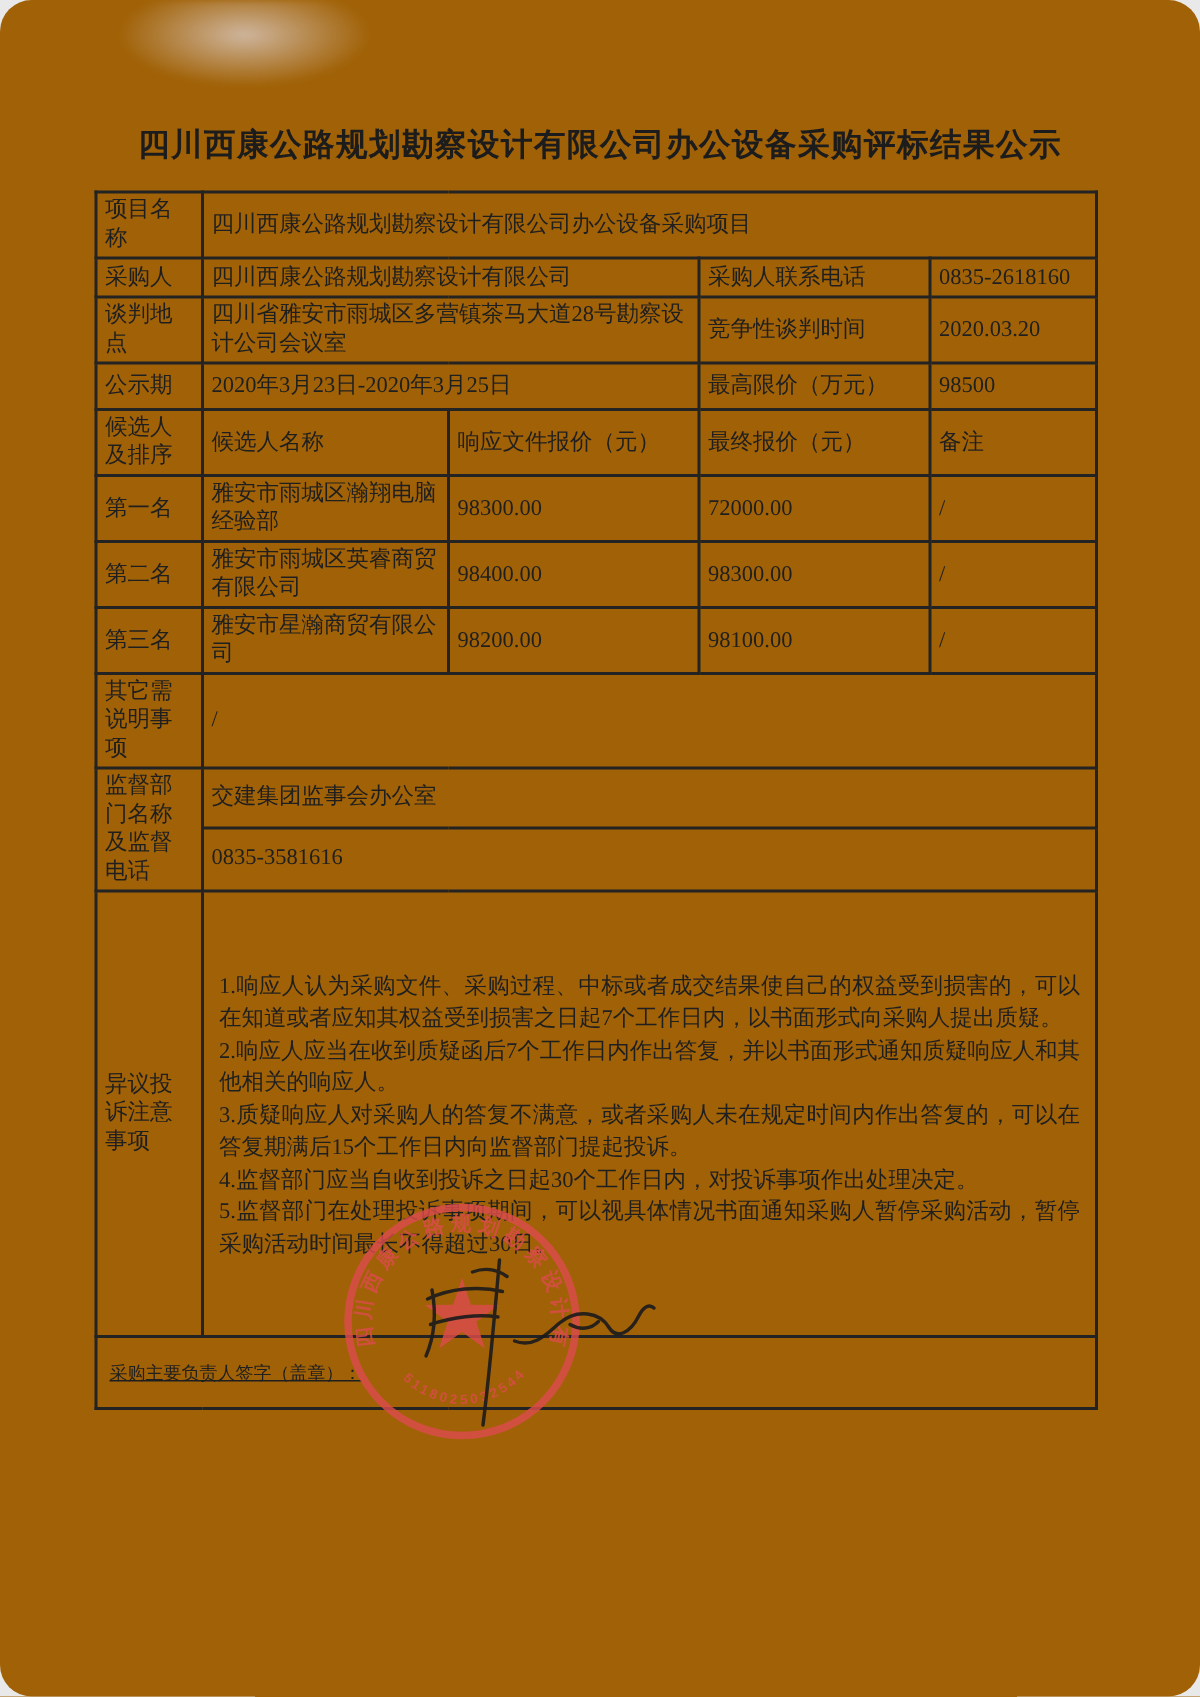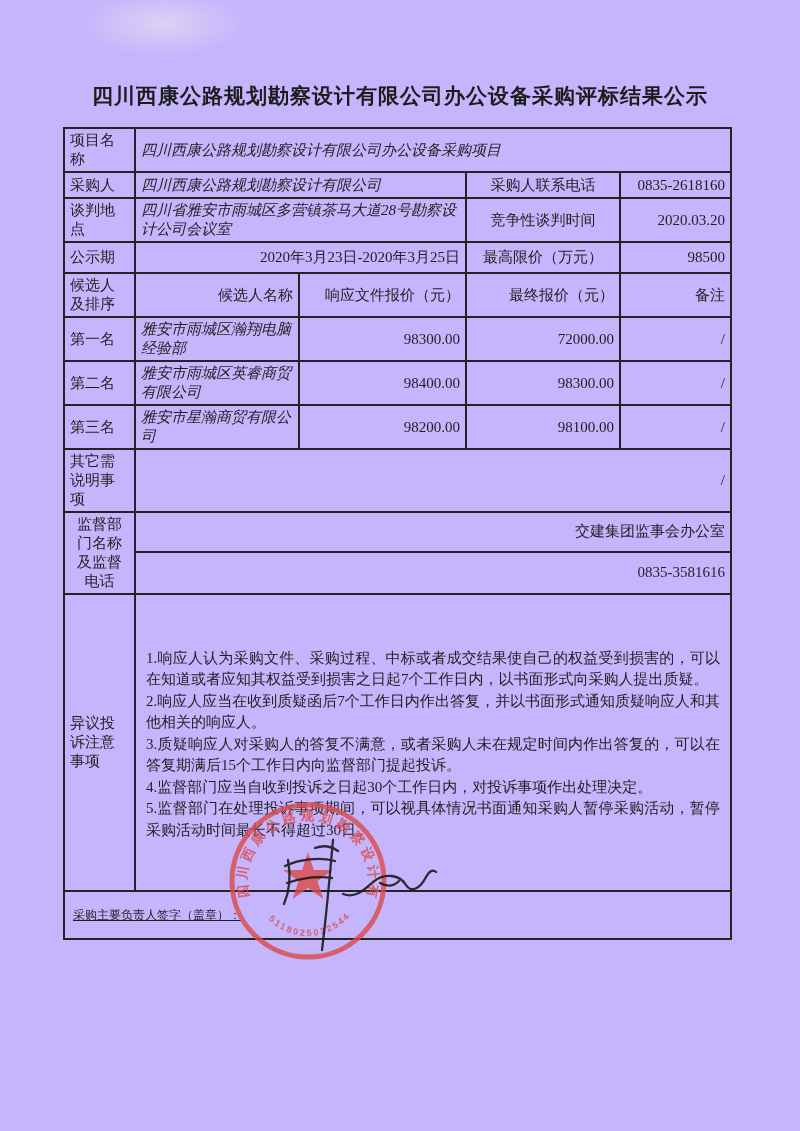--- a/index.html
+++ b/index.html
@@ -4,23 +4,24 @@
 <style>
   html,body{margin:0;padding:0;}
   body{
     width:800px;height:1131px;
     background:#e9e9e9;
     font-family:"Liberation Serif","DejaVu Serif",serif;
   }
   .page{
     position:relative;
     width:800px;height:1131px;
-    background:#c4b5fd;
+    background:#a16207;
     overflow:hidden;
     color:#222;
+    border-radius:21px;
   }
   .smudge{
     position:absolute;left:78px;top:0;width:170px;height:58px;
     background:radial-gradient(ellipse at 50% 40%, rgba(231,226,238,.65), rgba(231,226,238,0) 70%);
     filter:blur(2px);
   }
   .doc-title{
     position:absolute;left:0;top:82px;width:800px;
     text-align:center;font-size:21px;font-weight:bold;letter-spacing:1px;
     color:#1c1c1c;
@@ -30,24 +31,24 @@
     width:667px;border-collapse:collapse;table-layout:fixed;
     font-size:15px;color:#1f1f1f;
   }
   table.main td{
     border:2px solid #232323;
     padding:2px 5px;
     vertical-align:middle;
     line-height:19px;
     overflow:hidden;
   }
-  td.c{text-align:right;}
+  td.c{text-align:left;}
   td.lbl{padding-left:4px;padding-right:2px;font-family:Liberation Serif, serif;}
-  td.lblc{text-align:center;padding-left:2px;padding-right:2px;}
-  td.val{padding-left:7px;font-style:italic;}
+  td.lblc{text-align:left;padding-left:2px;padding-right:2px;}
+  td.val{padding-left:7px;}
   .objection-cell{padding:10px 10px 6px 10px !important;vertical-align:middle;margin-left:25px;}
   .objection-cell .oitem{line-height:21.5px;text-align:justify;}
   .sig-cell{padding-left:8px !important;font-size:12px;text-decoration:underline;}
   .stampwrap{position:absolute;left:195px;top:788px;width:250px;height:190px;pointer-events:none;}
   .stamp-svg{position:absolute;left:0;top:0;}
 </style>
 </head>
 <body>
 
 <div class="page">

